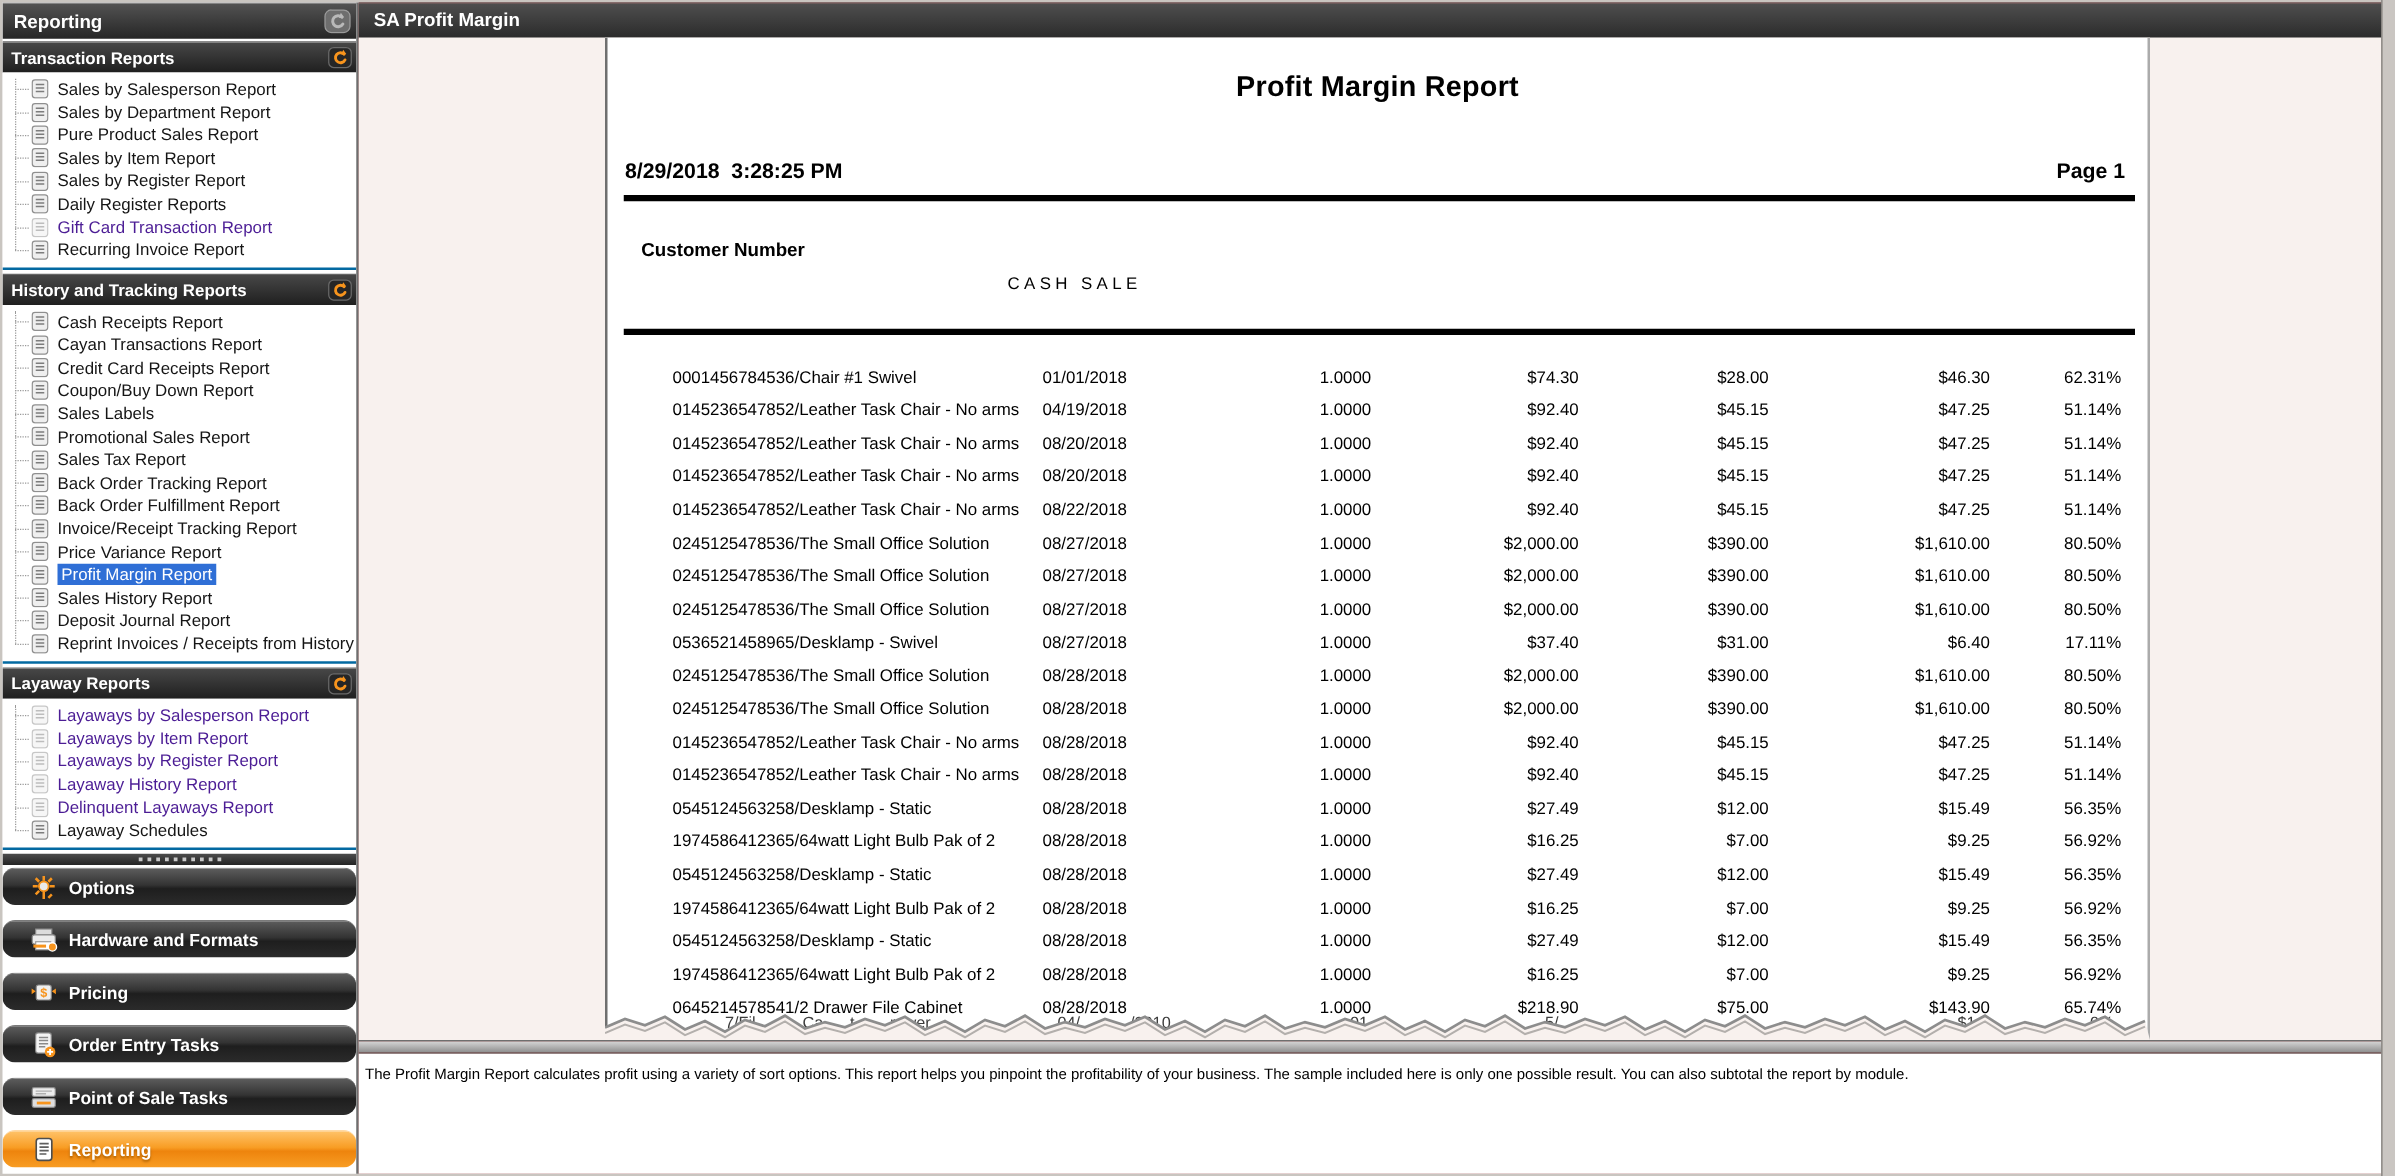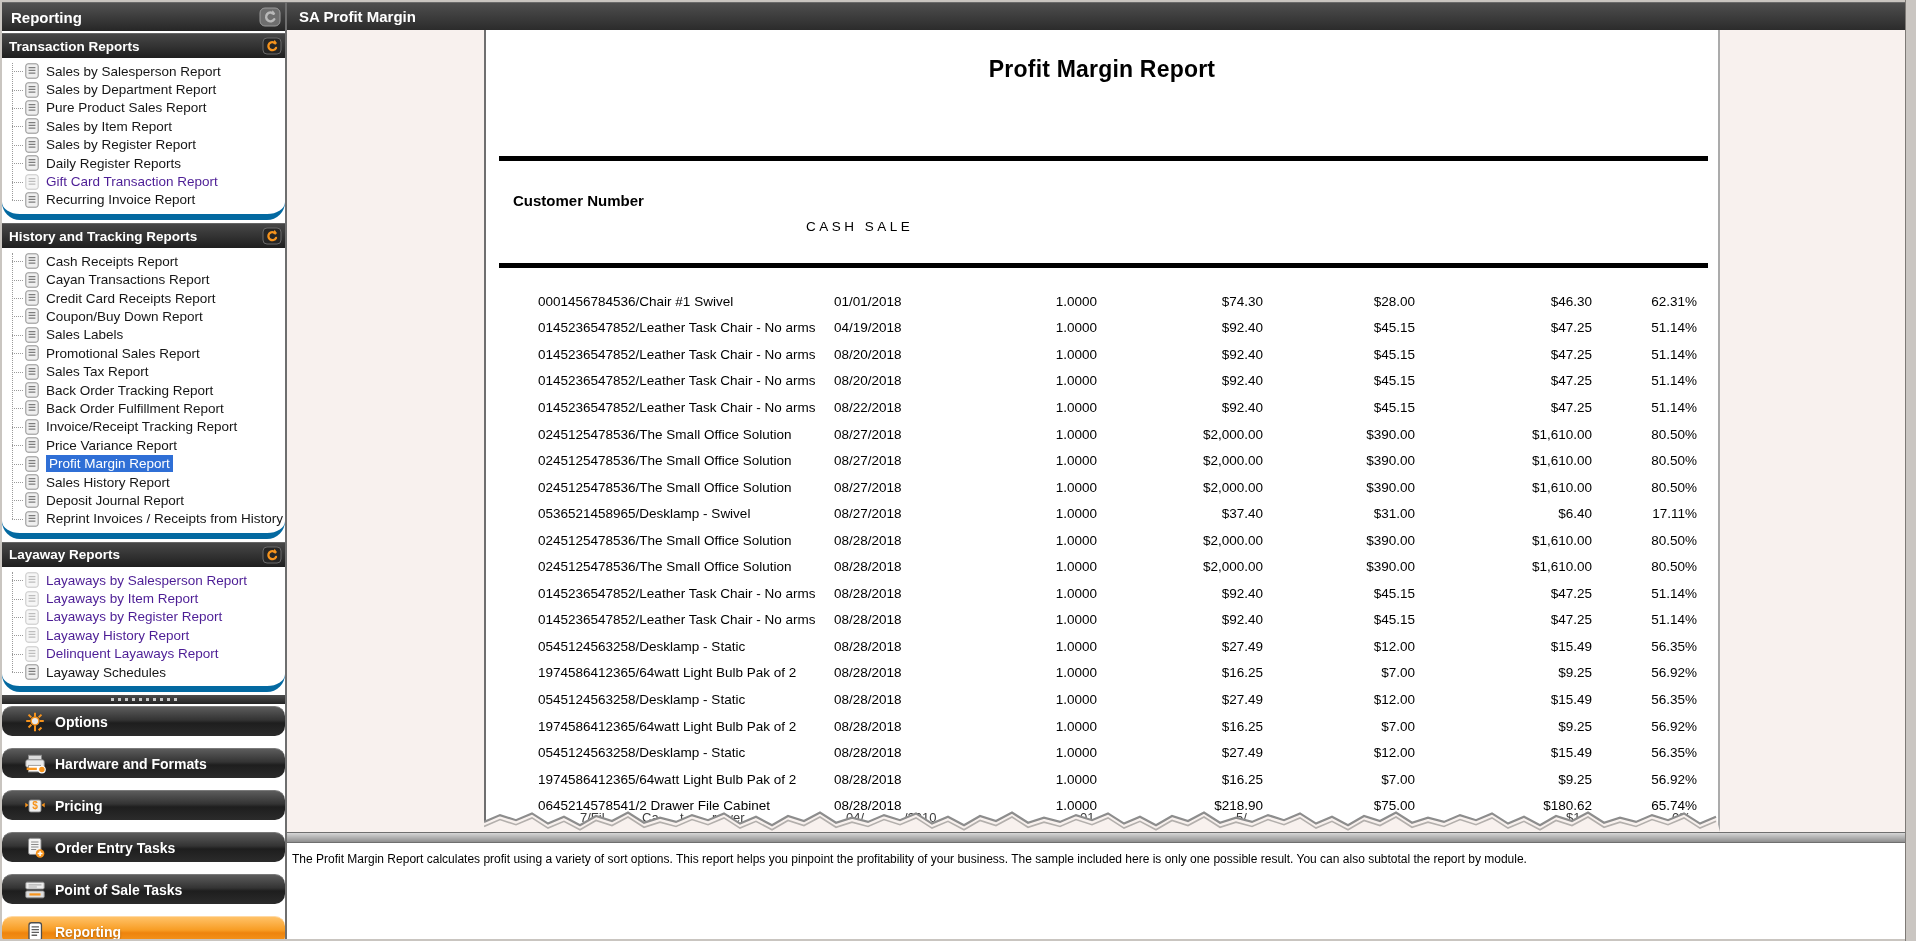--- a/index.html
+++ b/index.html
@@ -25,21 +25,21 @@
     padding:0 4px 0 9px;border-top:1px solid #6a6a6a;
   }
   .section{margin-bottom:3px;flex:0 0 auto;}
   .section-header{
     height:24px;background:linear-gradient(#474747,#1f1f1f);
     color:#fff;font-weight:bold;font-size:13.5px;
     display:flex;align-items:center;justify-content:space-between;
     padding:0 3px 0 7px;border-top:1px solid #666;cursor:pointer;gap:28px;
   }
   .hdr-icon{display:flex;align-items:center;}
-  .tree{background:#fff;padding:4px 0 5px;position:relative;border-bottom:6px solid #0369a1;border-radius:18px;}
+  .tree{background:#fff;padding:4px 0 5px;position:relative;border-bottom:2px solid #0369a1;}
   .tree::before{content:"";position:absolute;left:10px;top:5px;bottom:14px;width:0;border-left:1px dotted #9a9a9a;}
   .tree-item{
     height:18.4px;display:flex;align-items:center;position:relative;
     padding-left:23px;font-size:13.5px;color:#151515;white-space:nowrap;cursor:default;
   }
   .tree-item::before{content:"";position:absolute;left:10px;top:50%;width:11px;border-top:1px dotted #9a9a9a;}
   .tree-item .doc{margin-right:7px;display:flex;flex:0 0 auto;}
   .tree-item.disabled{color:#4c1d95;}
   .tree-item.disabled .doc{opacity:.5;}
   .tree-item.selected .label{background:#2f6fd6;color:#fff;padding:1px 3px;}
@@ -520,20 +520,24 @@
       </div></div>
 
 </aside>
 
 <div id="main">
   <div class="main-titlebar">SA Profit Margin</div>
 
   <div class="content">
     <div class="page">
       <div class="r-title">Profit Margin Report</div>
+      <div class="r-meta">
+        <span>8/29/2018  3:28:25 PM</span>
+        <span>Page 1</span>
+      </div>
       <div class="rule rule1"></div>
       <div class="r-customer">Customer Number</div>
       <div class="r-group">CASH SALE</div>
       <div class="rule rule2"></div>
       <div class="rows-wrap" id="rows">
           <div class="grid-row">
             <span class="cell c0">0001456784536/Chair #1 Swivel</span>
             <span class="cell c1">01/01/2018</span>
             <span class="cell c2">1.0000</span>
             <span class="cell c3">$74.30</span>
@@ -702,21 +706,21 @@
             <span class="cell c4">$7.00</span>
             <span class="cell c5">$9.25</span>
             <span class="cell c6">56.92%</span>
           </div>
           <div class="grid-row">
             <span class="cell c0">0645214578541/2 Drawer File Cabinet</span>
             <span class="cell c1">08/28/2018</span>
             <span class="cell c2">1.0000</span>
             <span class="cell c3">$218.90</span>
             <span class="cell c4">$75.00</span>
-            <span class="cell c5">$180.62</span>
+            <span class="cell c5">$143.90</span>
             <span class="cell c6">65.74%</span>
           </div>
         </div>
       <div class="tear" id="tear">
           <span class="frag" style="left: 96px;">7/Fil</span>
           <span class="frag" style="left: 158px;">Ca</span>
           <span class="frag" style="left: 196px;">t</span>
           <span class="frag" style="left: 228px;">rawer</span>
           <span class="frag" style="left: 362px;">04/</span>
           <span class="frag" style="left: 420px;">/2010</span>

